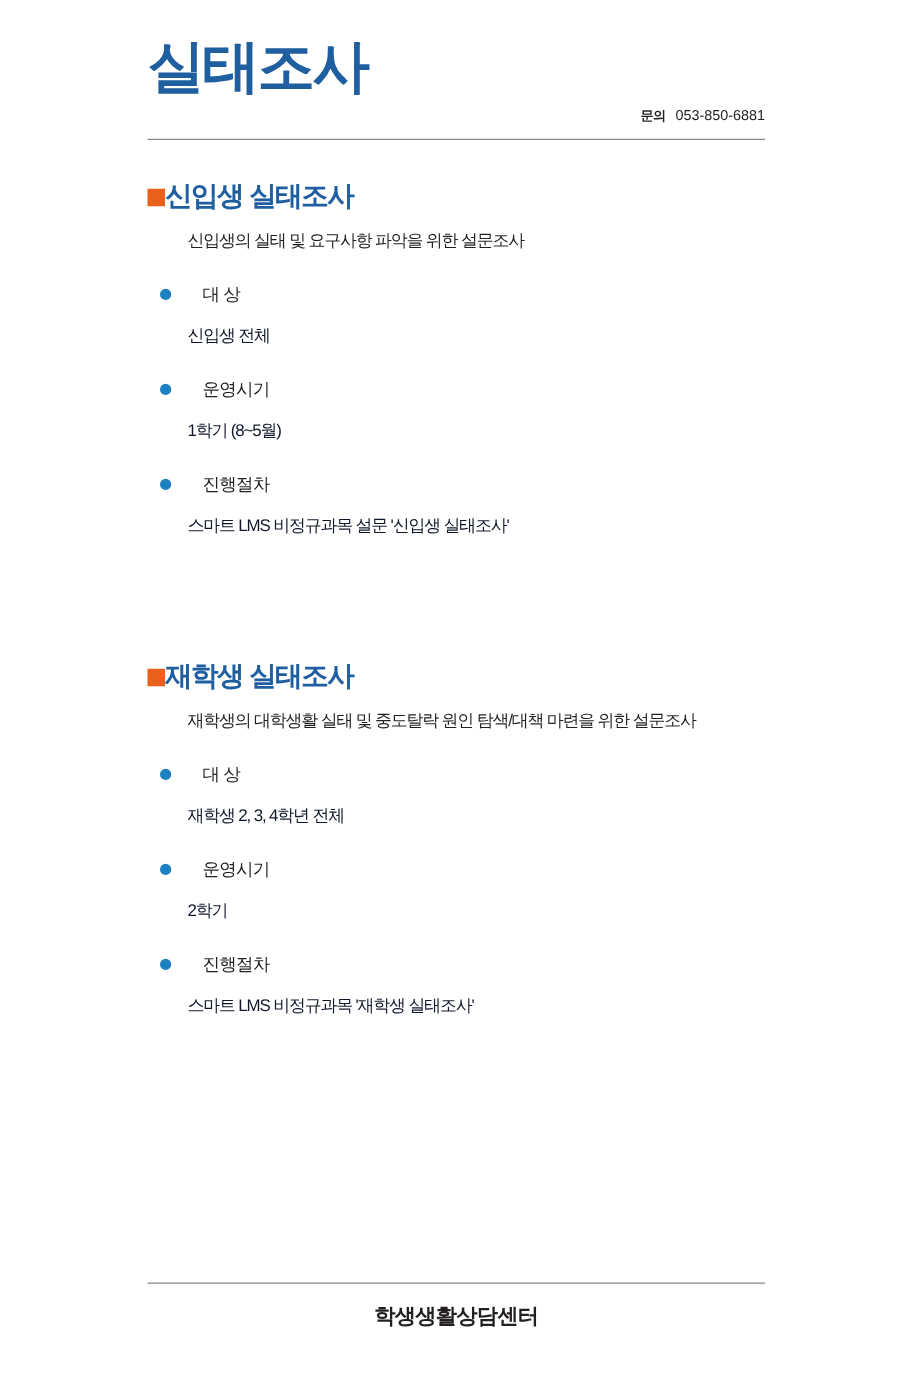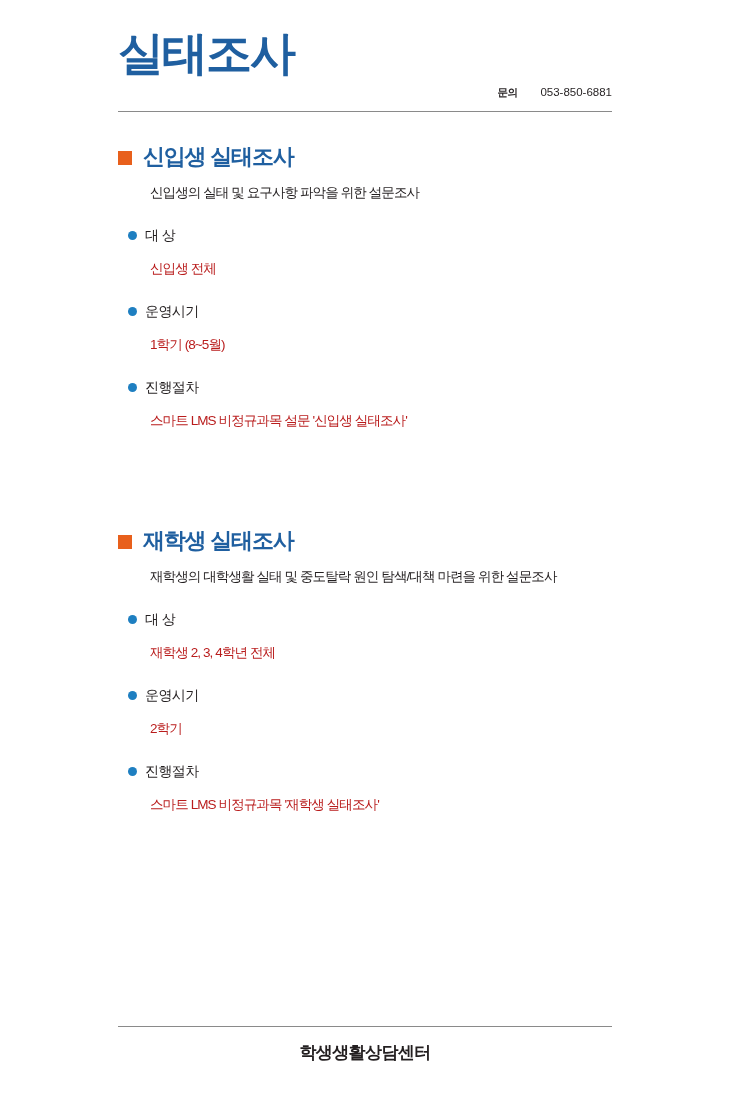--- a/index.html
+++ b/index.html
@@ -38,21 +38,21 @@
     color: #1f5fa0;
     line-height: 1;
     white-space: nowrap;
   }
   .header-contact {
     position: absolute;
     right: 0px;
     bottom: 12px;
     display: flex;
     align-items: baseline;
-    gap: 23px;
+    gap: 8px;
   }
   .contact-label {
     font-size: 10.5px;
     font-weight: bold;
     color: #231f20;
     letter-spacing: -0.5px;
   }
   .contact-number {
     font-size: 11.5px;
     color: #231f20;
@@ -70,21 +70,20 @@
   
   .section {
     margin-top: 34px;
   }
   .section.second {
     margin-top: 100px;
   }
   .section-head {
     display: flex;
     align-items: center;
-    gap: 11px;
     margin-bottom: 16px;
   }
   .square-marker {
     width: 14px;
     height: 14px;
     background: #e8601c;
     display: inline-block;
     flex: 0 0 auto;
     position: relative;
     top: 1px;
@@ -104,21 +103,21 @@
     margin-bottom: 26px;
     white-space: nowrap;
   }
 
   .field {
     margin-bottom: 6px;
   }
   .field-label {
     display: flex;
     align-items: center;
-    gap: 8px;
+    gap: 25px;
     margin-left: 10px;
   }
   .dot-marker {
     width: 9px;
     height: 9px;
     border-radius: 50%;
     background: #1e7fc1;
     display: inline-block;
     flex: 0 0 auto;
   }
@@ -127,21 +126,21 @@
     letter-spacing: -0.6px;
     color: #231f20;
     line-height: 1;
   }
   .field-value {
     margin-left: 32px;
     margin-top: 18px;
     margin-bottom: 26px;
     font-size: 13.5px;
     letter-spacing: -0.9px;
-    color: #b91c1c;
+    color: #0f172a;
     white-space: nowrap;
   }
 
   
   .footer {
     position: absolute;
     left: 118px;
     right: 118px;
     bottom: 36px;
     text-align: center;

